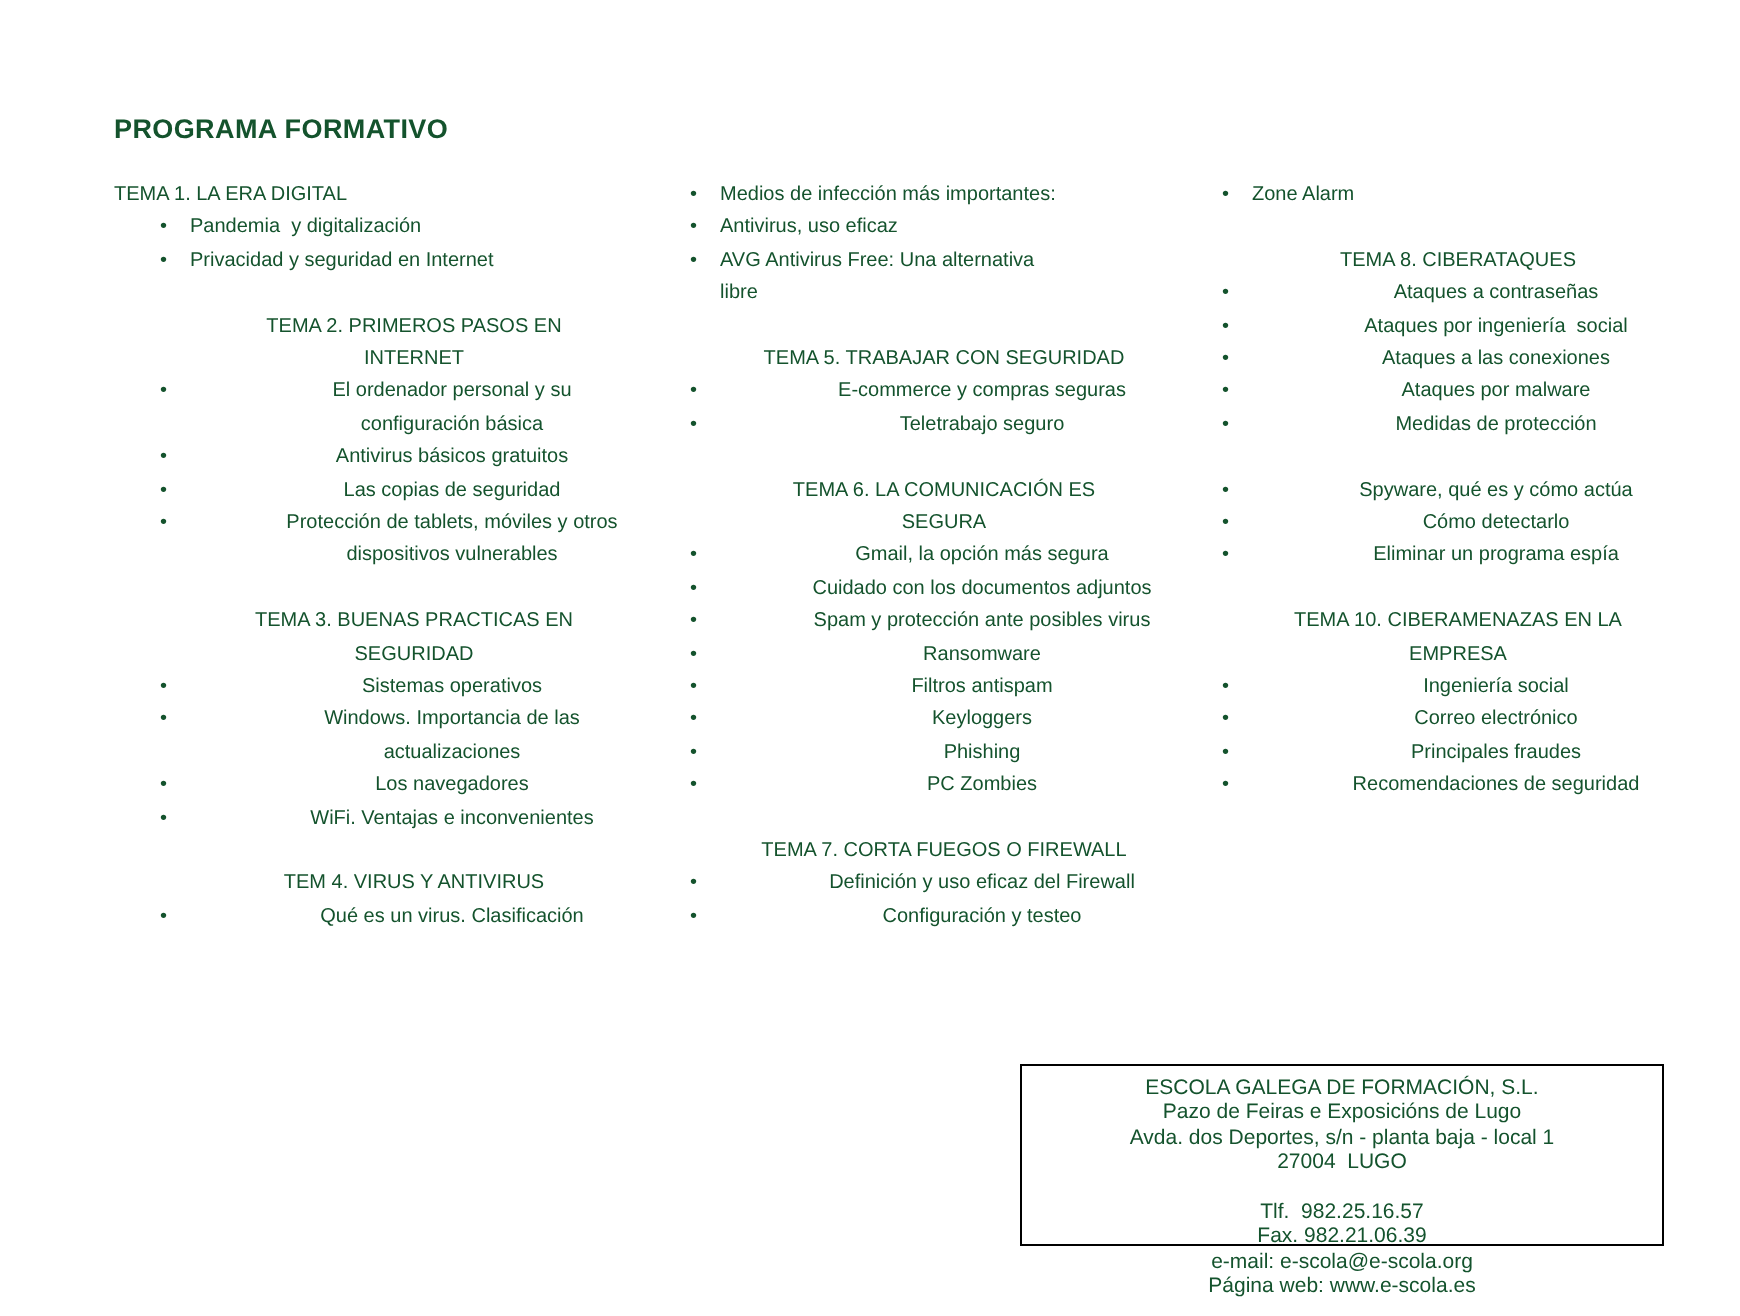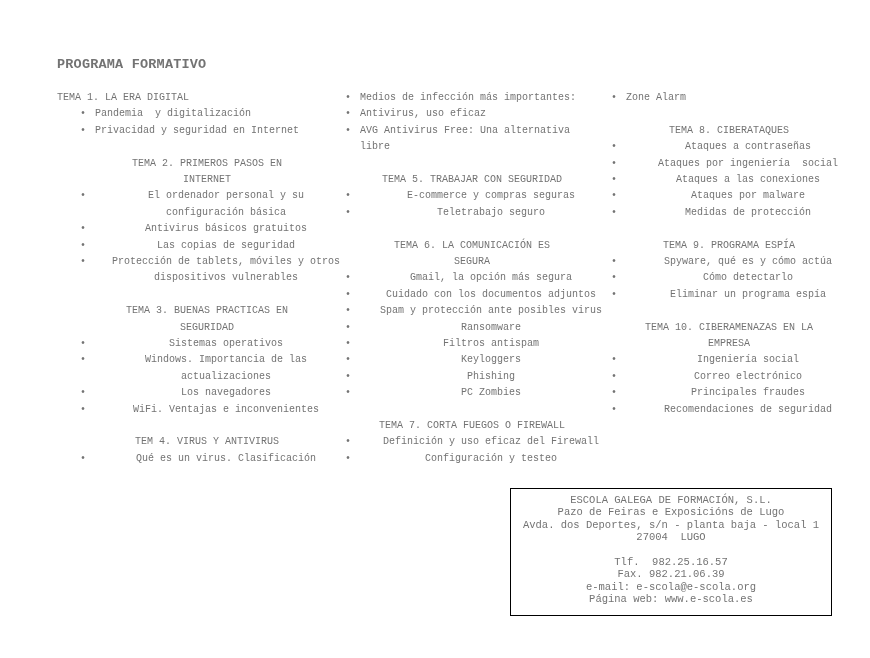--- a/index.html
+++ b/index.html
@@ -5,22 +5,22 @@
   html, body {
     margin: 0;
     padding: 0;
     background: #ffffff;
   }
   .page {
     position: relative;
     width: 870px;
     height: 658px;
     background: #ffffff;
-    color: #737373;
-    font-family: Liberation Mono, monospace;
+    color: #14532d;
+    font-family: Liberation Sans, sans-serif;
     overflow: hidden;
   }
   .doc-title {
     position: absolute;
     left: 57px;
     top: 57px;
     margin: 0;
     font-size: 13.5px;
     font-weight: bold;
     letter-spacing: 0.2px;
@@ -57,23 +57,23 @@
   ul.items li::before {
     content: "\2022";
     position: absolute;
     left: 23px;
     top: 0;
   }
 
   .footer-box {
     position: absolute;
     left: 510px;
-    top: 488px;
+    top: 532px;
     width: 322px;
-    height: 128px;
+    height: 91px;
     border: 1.5px solid #000000;
     box-sizing: border-box;
     text-align: center;
     font-size: 10.5px;
     line-height: 12.4px;
     padding-top: 5px;
   }
   .footer-line { white-space: pre-wrap; }
   .footer-spacer { height: 12.4px; }
 </style>
@@ -168,21 +168,20 @@
         <p class="tema-heading">TEMA 8. CIBERATAQUES</p>
         <ul class="items">
           <li>Ataques a contraseñas</li>
           <li>Ataques por ingeniería  social</li>
           <li>Ataques a las conexiones</li>
           <li>Ataques por malware</li>
           <li>Medidas de protección</li>
         </ul>
       </div>
       <div class="block">
-        <p class="tema-heading">TEMA 9. PROGRAMA ESPÍA</p>
         <ul class="items">
           <li>Spyware, qué es y cómo actúa</li>
           <li>Cómo detectarlo</li>
           <li>Eliminar un programa espía</li>
         </ul>
       </div>
       <div class="block">
         <p class="tema-heading">TEMA 10. CIBERAMENAZAS EN LA
 EMPRESA</p>
         <ul class="items">

